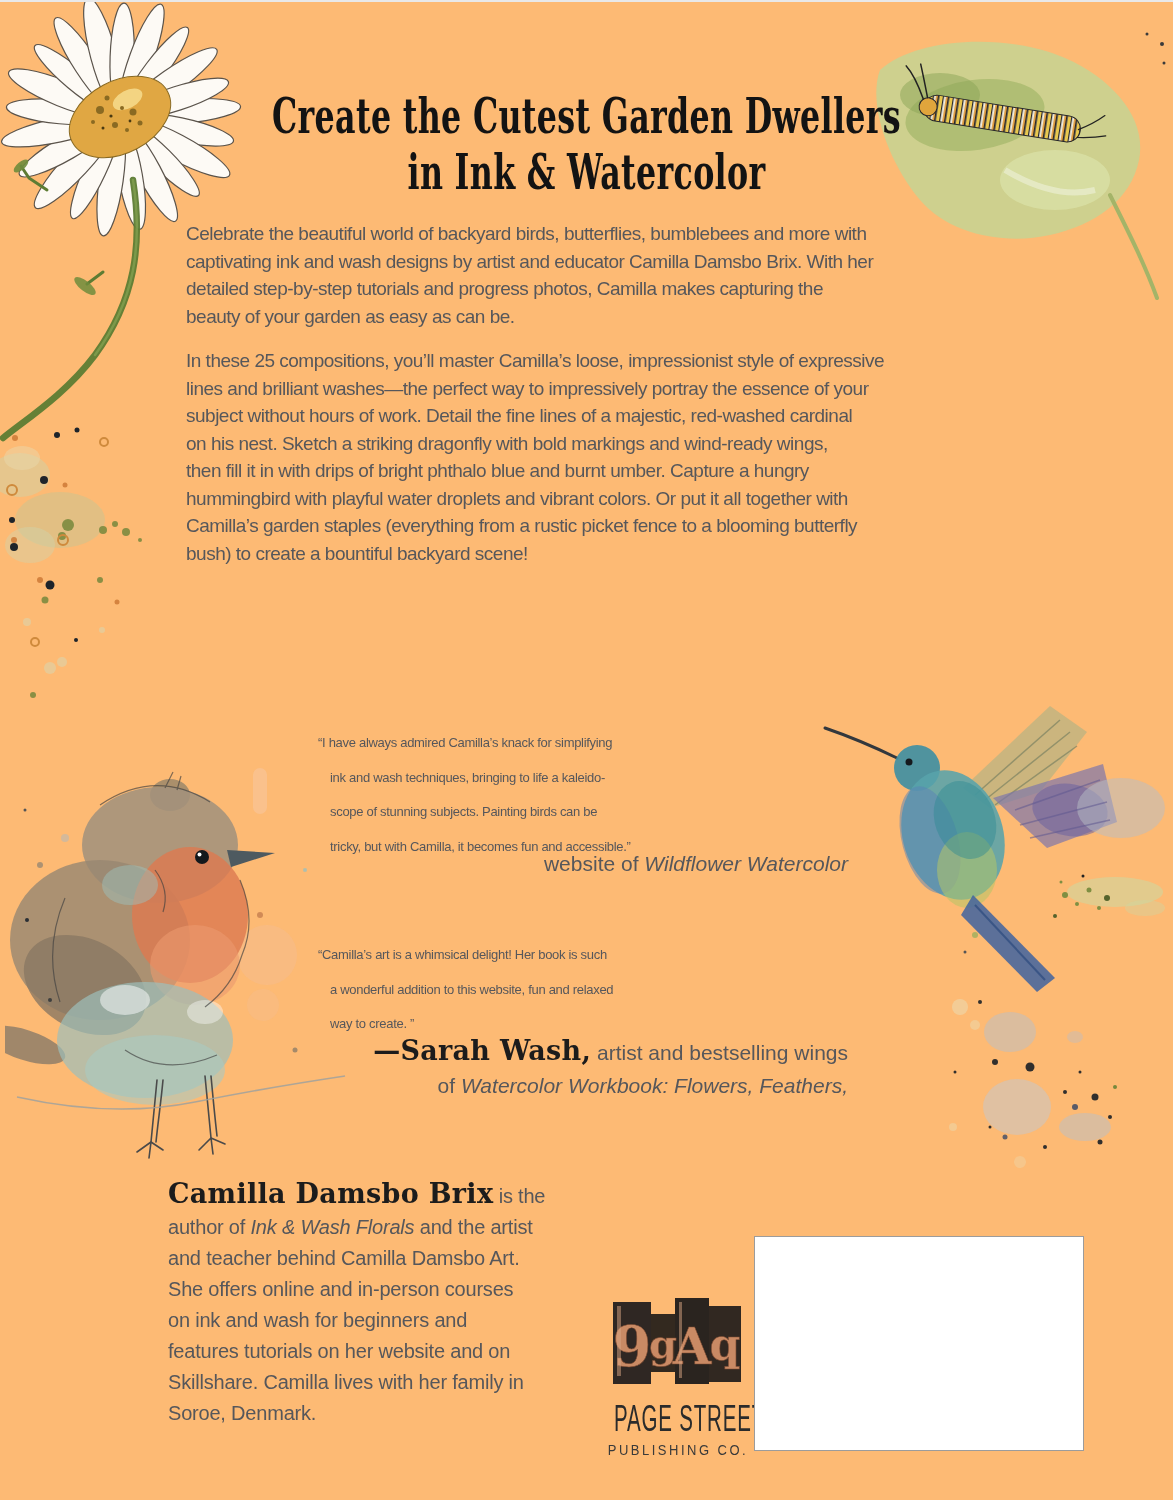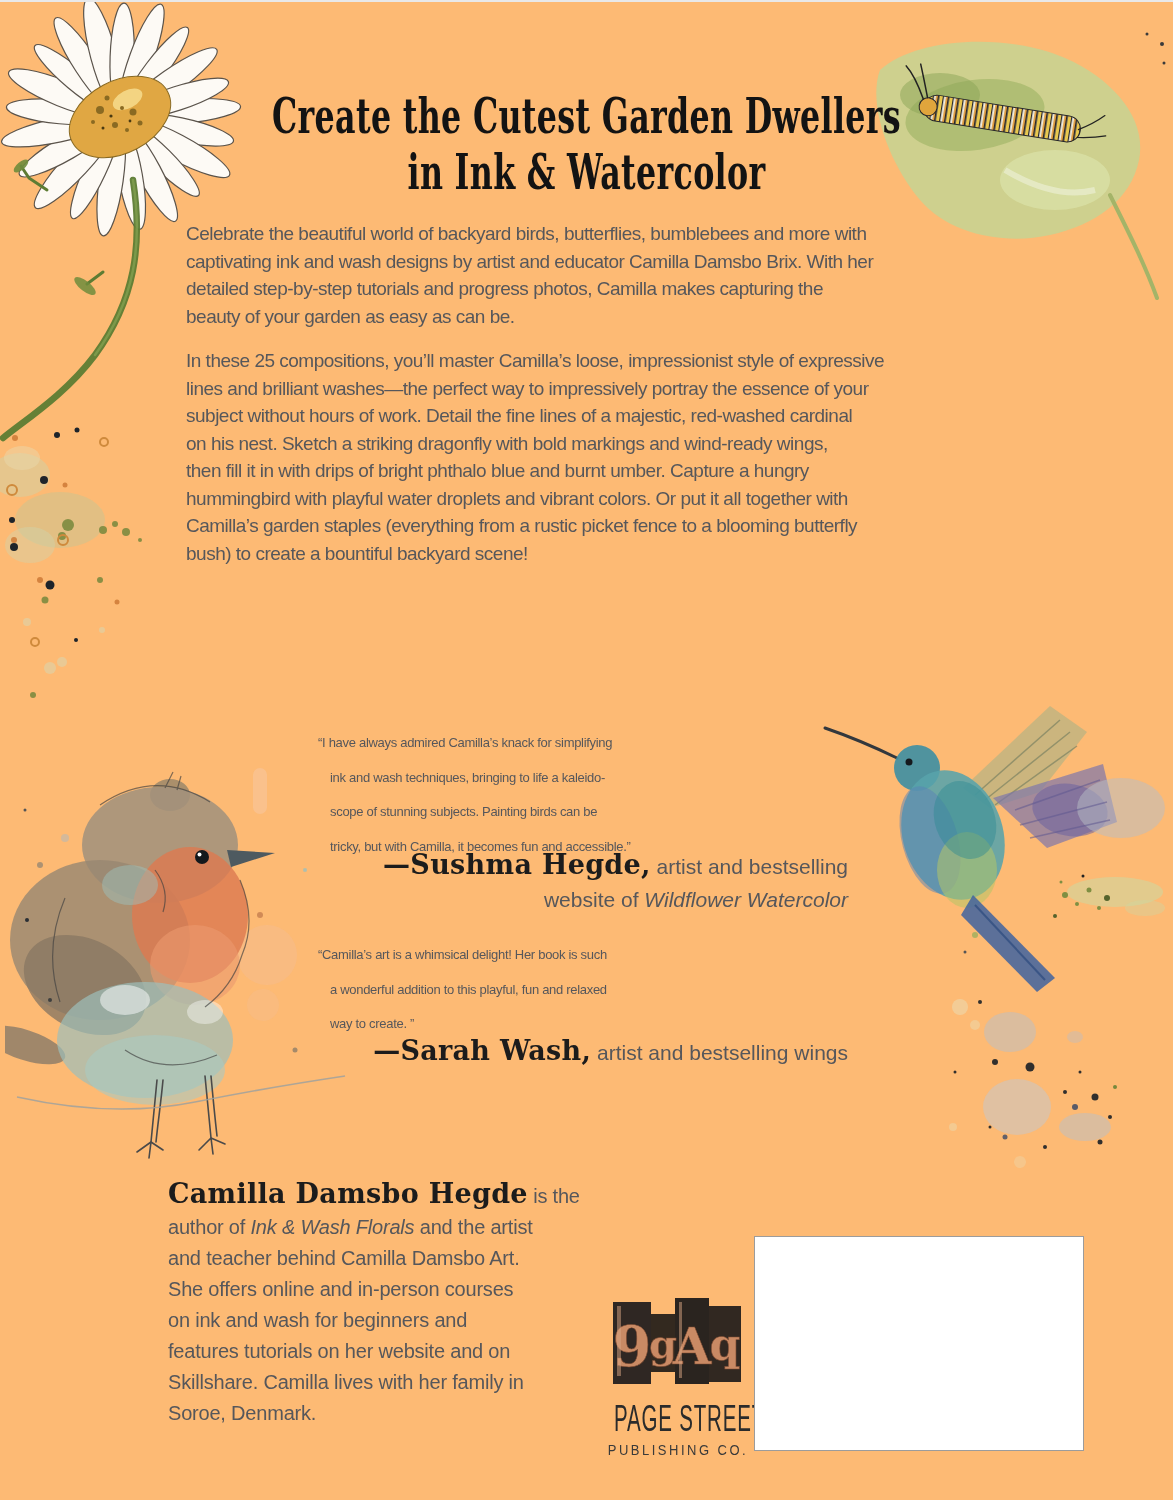--- a/index.html
+++ b/index.html
@@ -224,29 +224,29 @@
 hummingbird with playful water droplets and vibrant colors. Or put it all together with
 Camilla’s garden staples (everything from a rustic picket fence to a blooming butterfly
 bush) to create a bountiful backyard scene!</p>
   </div>
 
   <div class="abs quote q1">“I have always admired Camilla’s knack for simplifying
 ink and wash techniques, bringing to life a kaleido-
 scope of stunning subjects. Painting birds can be
 tricky, but with Camilla, it becomes fun and accessible.”</div>
   <div class="abs attr a1">
-    <div class="line1"><span class="attr-name">—Sushma Hegde,</span><span> artist and bestselling</span></div>
     <div class="line2"><span>website of </span><em>Wildflower Watercolor</em></div>
   </div>
 
   <div class="abs quote q2">“Camilla’s art is a whimsical delight! Her book is such
-a wonderful addition to this playful, fun and relaxed
+a wonderful addition to this website, fun and relaxed
 way to create. ”</div>
   <div class="abs attr a2">
     <div class="line1"><span class="attr-name">—Sarah Wash,</span><span> artist and bestselling wings</span></div>
+    <div class="line2"><span>of </span><em>Watercolor Workbook: Flowers, Feathers,</em></div>
   </div>
 
   <svg class="abs" style="left:5px;top:748px" width="345" height="432" viewBox="0 0 345 432">
     <rect x="248" y="18" width="14" height="46" rx="7" fill="#f5cdb2" opacity="0.4"></rect>
     <circle cx="262" cy="205" r="30" fill="#f3bd92" opacity="0.45"></circle>
     <circle cx="258" cy="255" r="16" fill="#f3bd92" opacity="0.35"></circle>
     <g>
       <ellipse cx="165" cy="45" rx="20" ry="16" fill="#958469" opacity="0.8"></ellipse>
       <ellipse cx="155" cy="95" rx="78" ry="58" fill="#a3927c" opacity="0.88"></ellipse>
       <ellipse cx="95" cy="190" rx="90" ry="80" fill="#998872" opacity="0.82"></ellipse>
@@ -348,21 +348,21 @@
         <circle cx="65" cy="150" r="1.5"></circle>
         <circle cx="155" cy="95" r="1.5"></circle>
       <circle cx="175" cy="165" r="2.5"></circle>
         <circle cx="30" cy="95" r="1.5"></circle>
     </g>
     <circle cx="150" cy="130" r="3" fill="#3c4a66" opacity="0.85"></circle>
     <circle cx="80" cy="160" r="2.5" fill="#3c4a66" opacity="0.8"></circle>
     <circle cx="190" cy="110" r="2" fill="#77883c"></circle>
   </svg>
 
-  <div class="abs bio"><span class="bio-name">Camilla Damsbo Hegde</span><span> is the
+  <div class="abs bio"><span class="bio-name">Camilla Damsbo Brix</span><span> is the
 author of </span><em>Ink &amp; Wash Florals</em><span> and the artist
 and teacher behind Camilla Damsbo Art.
 She offers online and in-person courses
 on ink and wash for beginners and
 features tutorials on her website and on
 Skillshare. Camilla lives with her family in
 Soroe, Denmark.</span></div>
 
   <div class="abs publisher">
     <svg width="134" height="96" viewBox="0 0 134 96" style="margin:0 auto">

